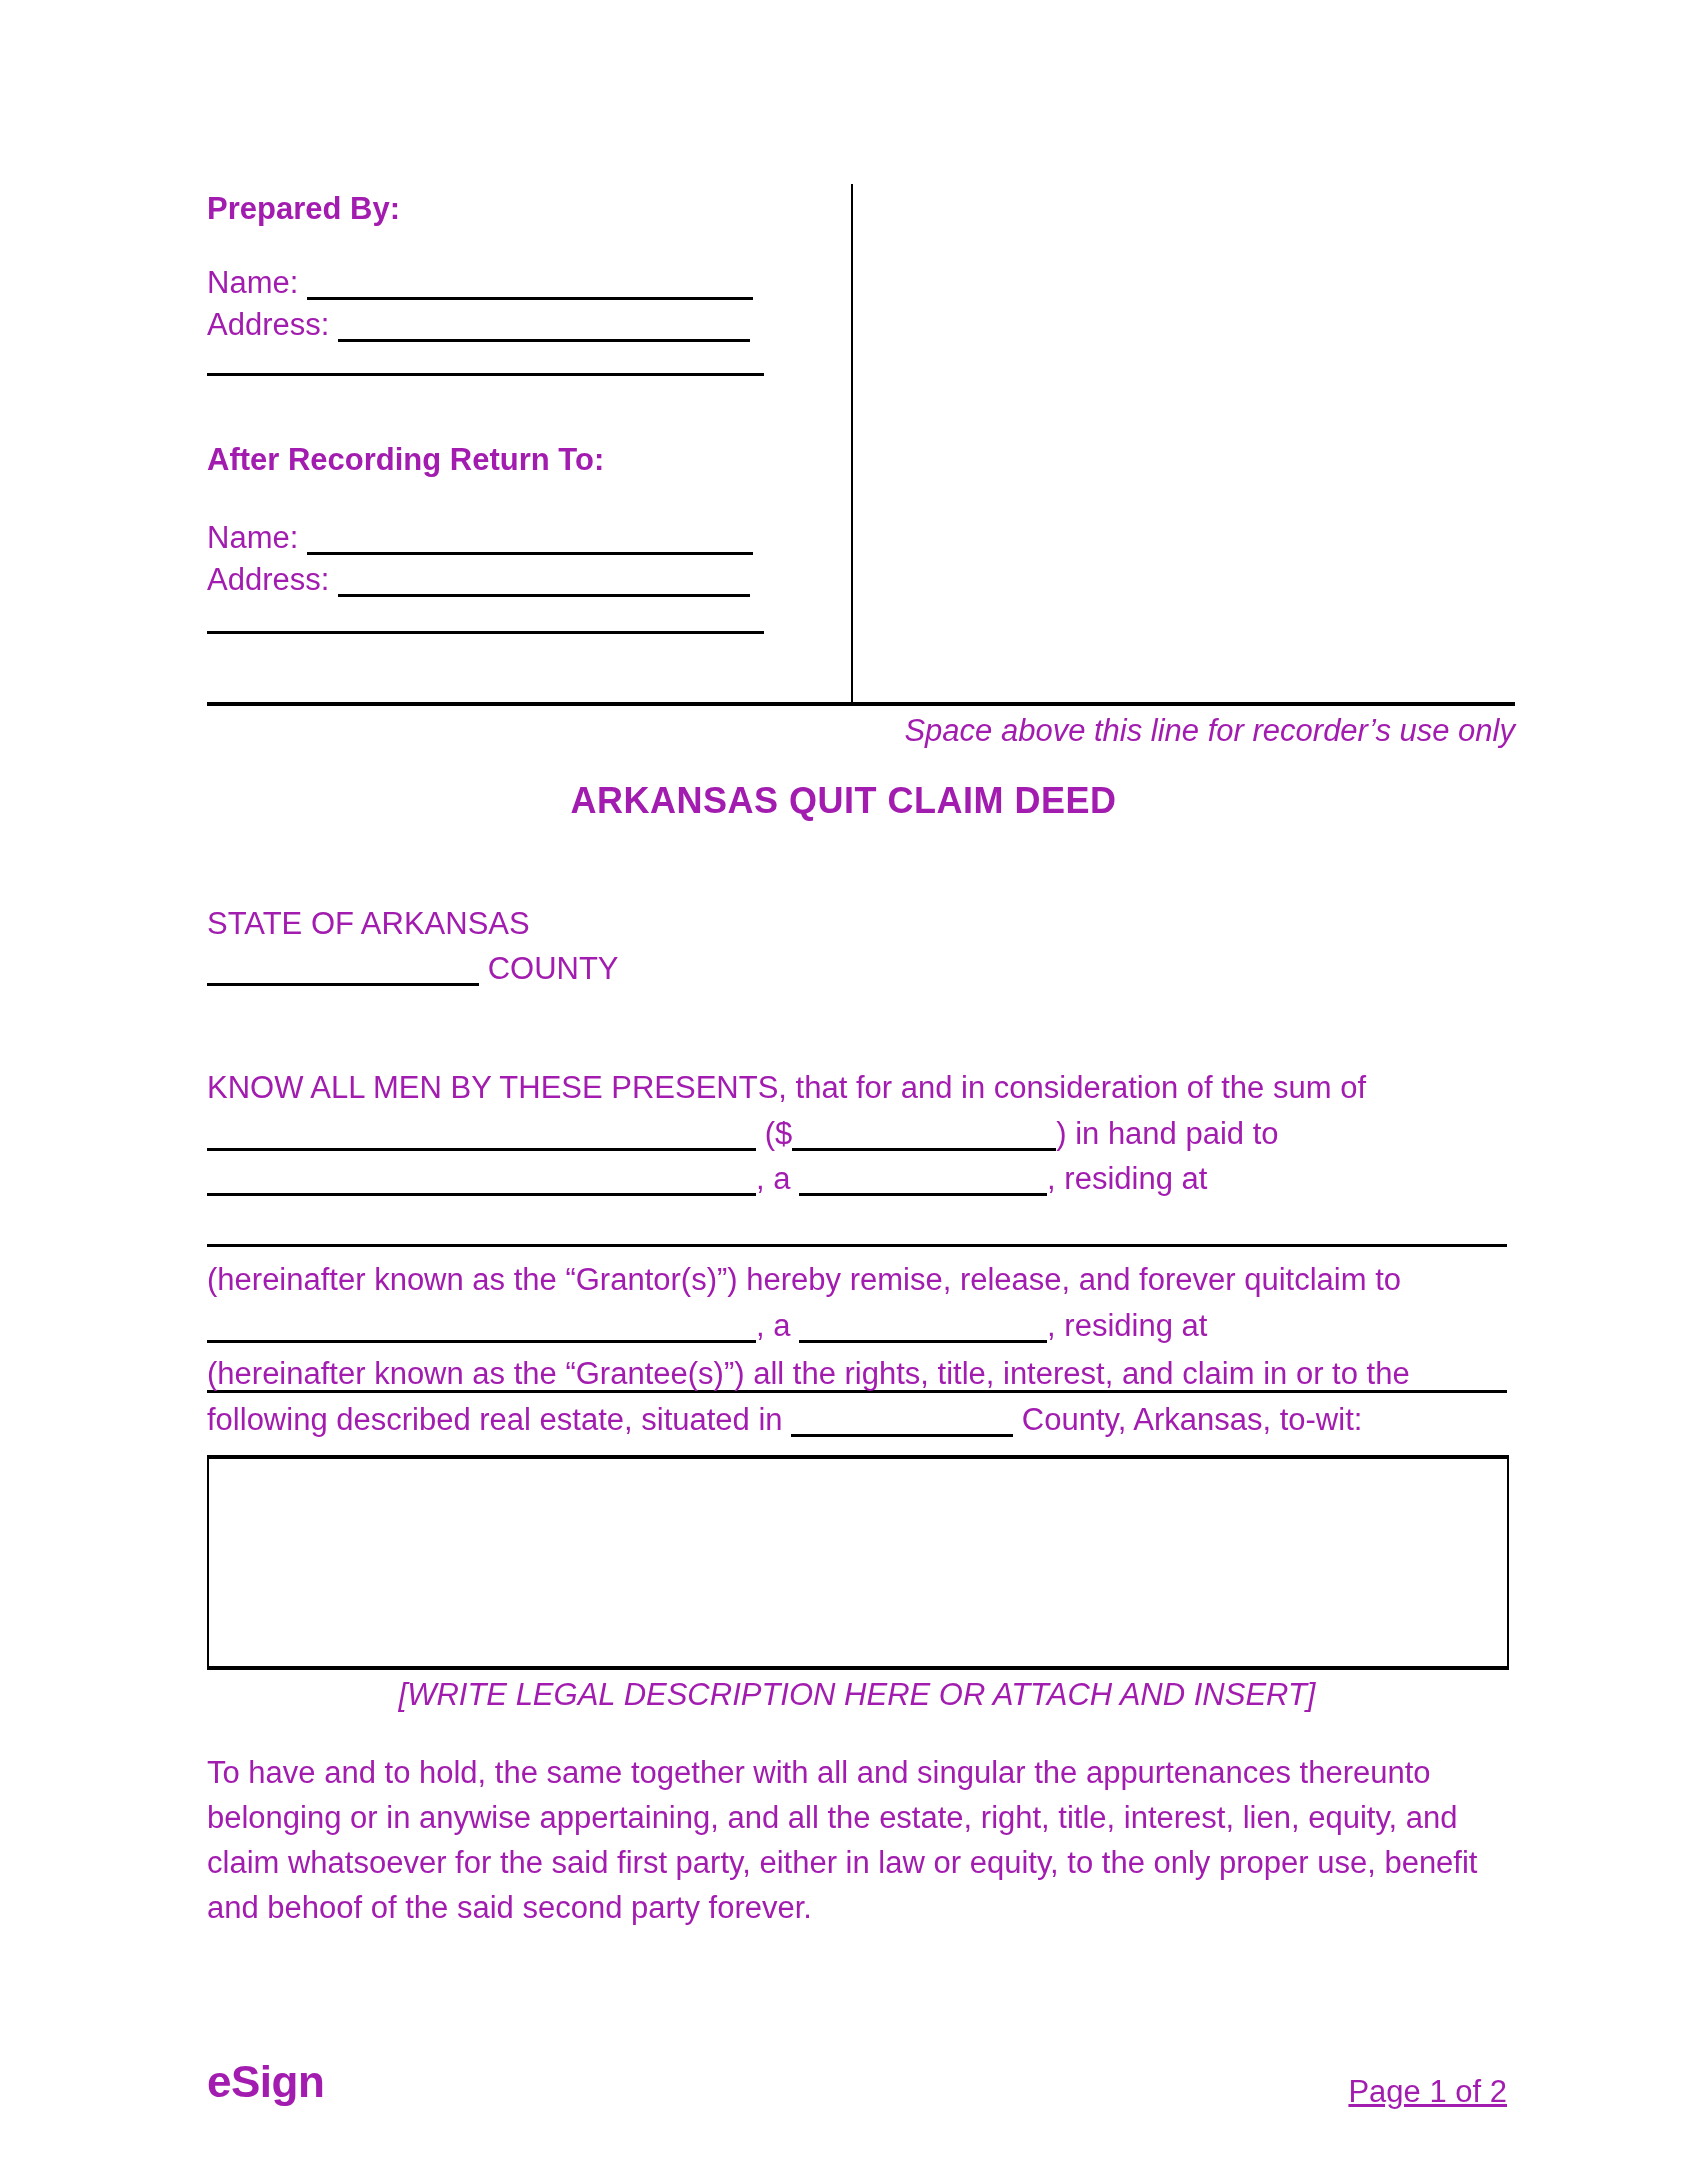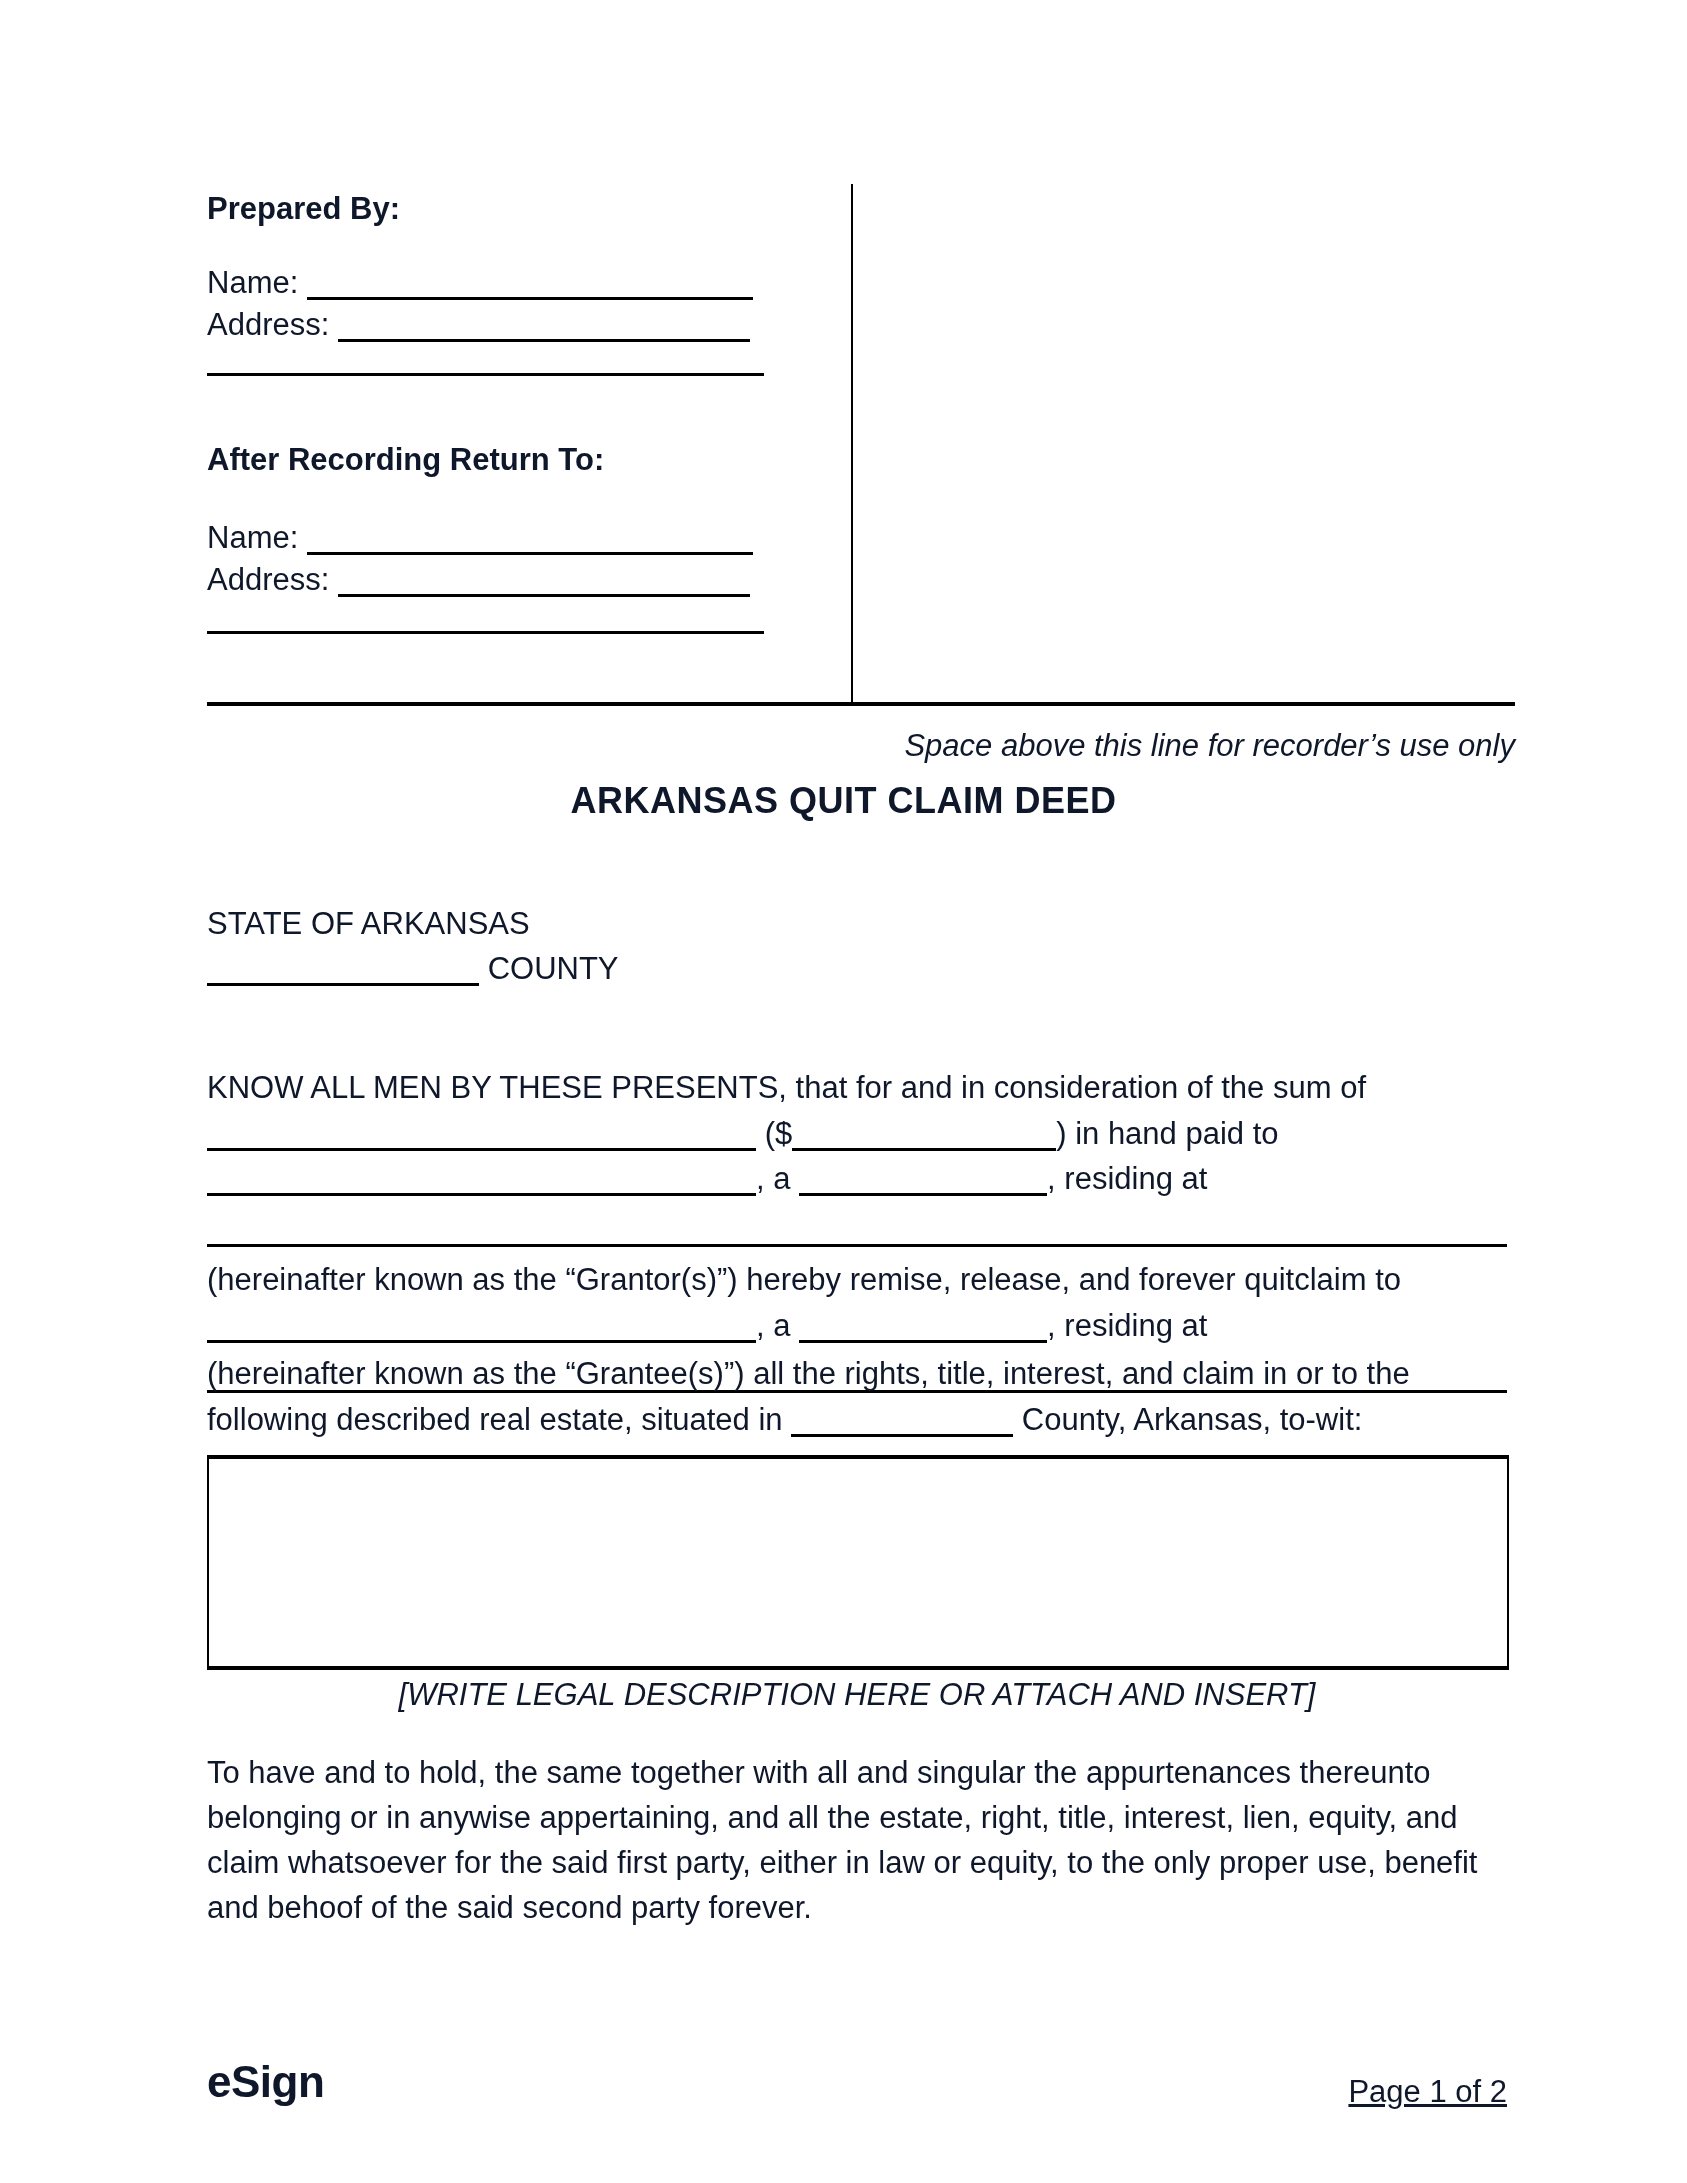--- a/index.html
+++ b/index.html
@@ -2,21 +2,21 @@
 <html style="font-size:8.4px"><head>
 <meta charset="utf-8">
 <style>
   html,body { margin:0; padding:0; background:#808080; }
   .page {
     position:relative;
     width:1687px; height:2183px;
     background:#ffffff;
     font-family:"Liberation Sans", sans-serif;
     font-size:31px; line-height:45px;
-    color:#0f172a;
+    color:#a21caf;
     overflow:hidden;
   }
   .abs { position:absolute; }
   .bold { font-weight:bold; }
   .italic { font-style:italic; }
   .nowrap { white-space:nowrap; }
   .center { text-align:center; }
   .right { text-align:right; }
 
   
@@ -86,21 +86,21 @@
   <div class="abs nowrap" style="left:207px; top:557px;">
     <span>Address:</span>
     <span class="blank w-hdr-addr"></span>
   </div>
 
   <div class="abs bareline" style="left:207px; top:631px; width:557px;"></div>
 
   <div class="abs vrule" style="left:851px; top:184px; height:518px;"></div>
   <div class="abs hrule" style="left:207px; top:702px; width:1308px;"></div>
 
-  <div class="abs italic right" style="left:739px; top:723px; width:776px;">Space above this line for recorder’s use only</div>
+  <div class="abs italic right" style="left:739px; top:708px; width:776px;">Space above this line for recorder’s use only</div>
 
   <div class="abs title">ARKANSAS QUIT CLAIM DEED</div>
 
   <div class="abs" style="left:207px; top:901px;">STATE OF ARKANSAS</div>
 
   <div class="abs nowrap" style="left:207px; top:946px;">
     <span class="blank w-county"></span>
     <span>COUNTY</span>
   </div>
 

